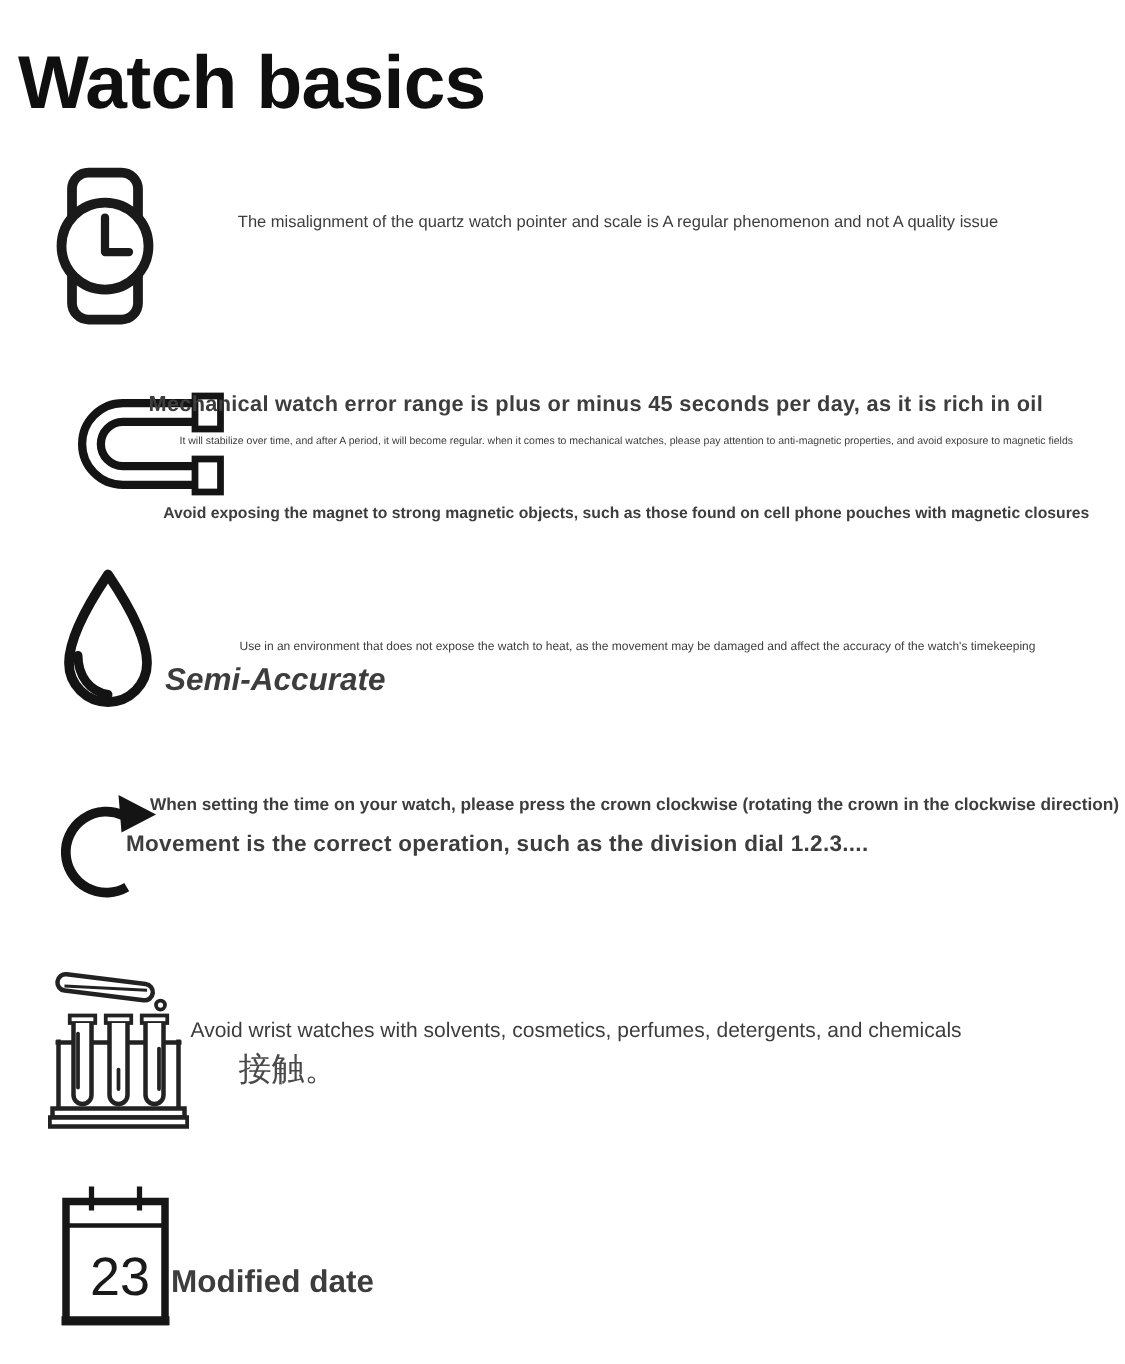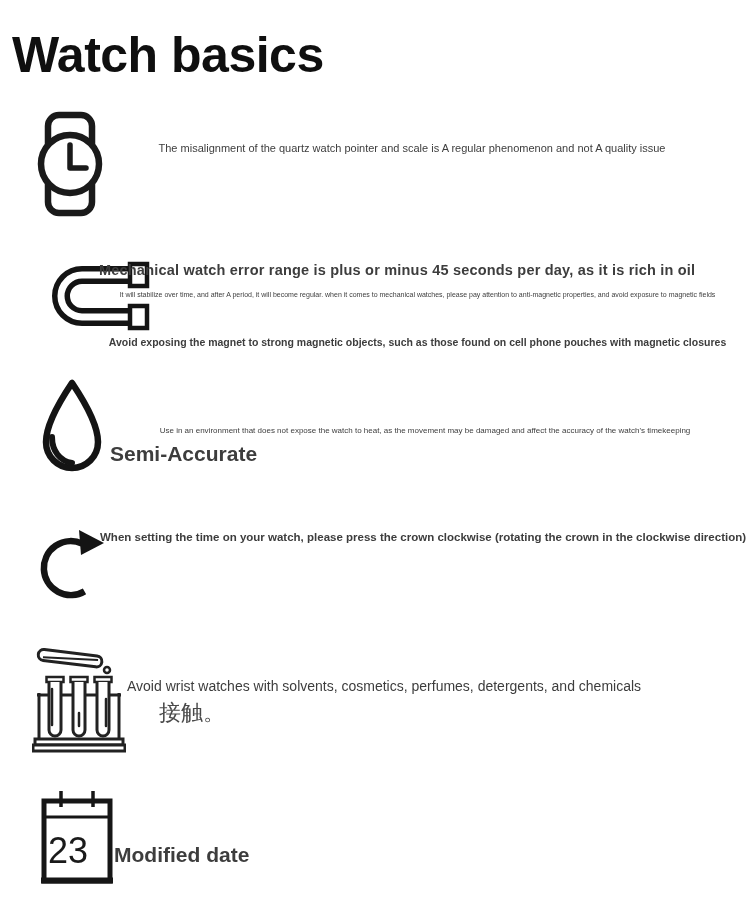--- a/index.html
+++ b/index.html
@@ -14,32 +14,32 @@
 
   .s1-note{left:84px;right:10px;top:142px;font-size:11px;font-weight:400;}
   .s1-headline{left:113px;top:164px;font-size:15px;font-weight:700;letter-spacing:0.2px;}
 
   .s2-headline{left:99px;top:262px;font-size:14.5px;font-weight:700;letter-spacing:0.2px;}
   .s2-fine{left:85px;right:0;top:291px;font-size:7px;font-weight:400;}
   .s2-note{left:95px;right:10px;top:312px;font-size:10.5px;font-weight:600;margin-top:24px;}
 
   .s3-note{left:105px;right:0;top:398px;font-size:11px;font-weight:700;letter-spacing:-0.2px;}
   .s3-fine{left:110px;right:10px;top:426px;font-size:8px;font-weight:400;}
-  .s3-headline{left:110px;top:442px;font-size:21px;font-weight:700;}
+  .s3-headline{left:110px;top:442px;font-size:21px;font-weight:700;font-style:italic;}
 
   .s4-note{left:100px;right:5px;top:531px;font-size:11.5px;font-weight:600;}
   .s4-headline{left:84px;top:554px;font-size:15px;font-weight:700;letter-spacing:0.2px;}
   .s4-sub{left:92px;top:581px;font-size:13px;font-weight:700;}
 
   .s5-note{left:127px;top:678px;font-size:14px;font-weight:400;}
   .s5-cjk{left:127px;top:700px;font-size:22px;font-weight:400;color:#4a4a4a;margin-left:32px;}
 
   .s6-note{left:115px;right:5px;top:822px;font-size:12.5px;font-weight:600;}
   .s6-headline{left:114px;top:843px;font-size:21px;font-weight:700;}
-  .s6-day{position:absolute;left:48px;top:830px;width:52px;text-align:left;
+  .s6-day{position:absolute;left:48px;top:830px;width:52px;text-align:right;
           font-size:36px;font-weight:400;color:#1a1a1a;}
 </style>
 </head>
 <body>
 
 <div id="page">
 
   <div id="page-title">Watch basics</div>
 
   <div class="icon" style="left:37px;top:111px;width:66px;height:106px;">
@@ -72,20 +72,21 @@
   <div class="t center s3-fine">Use in an environment that does not expose the watch to heat, as the movement may be damaged and affect the accuracy of the watch's timekeeping</div>
   <div class="t s3-headline">Semi-Accurate</div>
 
   <div class="icon" style="left:37px;top:522px;width:74px;height:84px;">
     <svg viewBox="0 0 74 84">
       <path d="M47.5 69.4 A27 27 0 1 1 45 21.5" fill="none" stroke="#141414" stroke-width="6.5"></path>
       <polygon points="42,8 67,21 44,33" fill="#141414"></polygon>
     </svg>
   </div>
   <div class="t center s4-note">When setting the time on your watch, please press the crown clockwise (rotating the crown in the clockwise direction)</div>
+  <div class="t s4-headline">Movement is the correct operation, such as the division dial 1.2.3....</div>
 
   <div class="icon" style="left:32px;top:643px;width:94px;height:112px;">
     <svg viewBox="0 0 94 112">
       <g transform="rotate(7 8 14)">
         <rect x="6" y="6" width="64" height="11" rx="5.5" fill="#ffffff" stroke="#222222" stroke-width="3"></rect>
         <line x1="11" y1="14" x2="66" y2="10" stroke="#222222" stroke-width="2"></line>
       </g>
       <circle cx="75" cy="27" r="3" fill="#ffffff" stroke="#222222" stroke-width="2.5"></circle>
       <line x1="5" y1="52" x2="89" y2="52" stroke="#222222" stroke-width="3"></line>
       <line x1="7" y1="50" x2="7" y2="98" stroke="#222222" stroke-width="3"></line>

